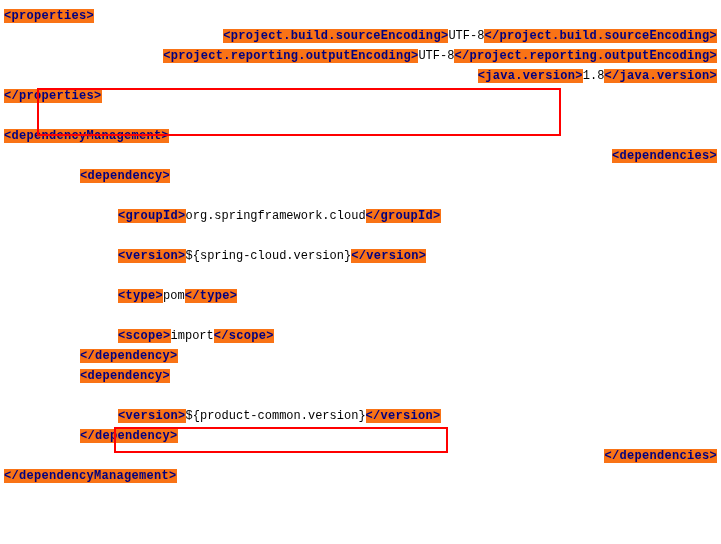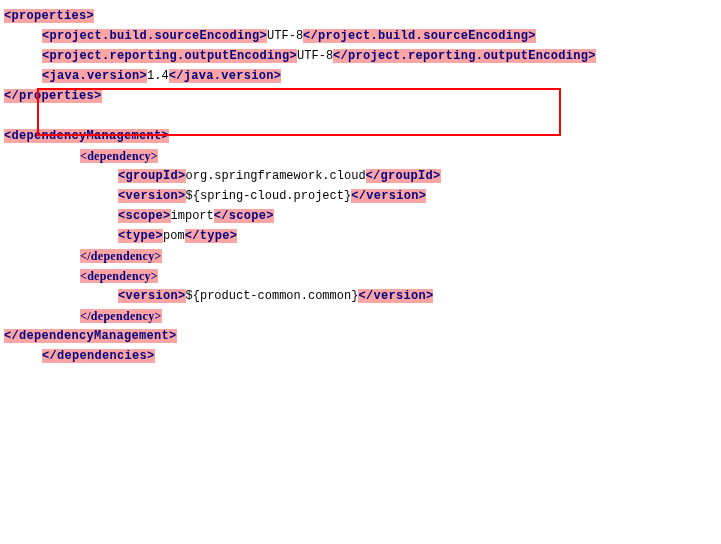--- a/index.html
+++ b/index.html
@@ -9,26 +9,26 @@
     font-family: "NSimSun", "SimSun", "Courier New", monospace;
     font-size: 12px;
     line-height: 20px;
     color: #000000;
     white-space: nowrap;
   }
   .line {
     height: 20px;
   }
   .indent0 { padding-left: 0px; }
-  .indent1 { padding-left: 38px; }
-  .indent2 { padding-left: 76px; font-family: Liberation Serif, serif; }
-  .indent3 { padding-left: 114px; }
+  .indent1 { padding-left: 38px; text-align: right; }
+  .indent2 { padding-left: 76px; }
+  .indent3 { padding-left: 114px; margin-top: 20px; }
   .tag {
     color: #000080;
-    background: #fca5a5;
+    background: #f97316;
     font-weight: bold;
     letter-spacing: 0.3px;
   }
   .txt { color: #000000; }
   .blank { height: 20px; }
   .hlbox {
     position: absolute;
     border: 2px solid #ff0000;
     pointer-events: none;
   }
@@ -38,52 +38,53 @@
 <body>
 
 <div class="wrap">
 
 <div class="line indent0"><span class="tag"><span>&lt;</span><span>properties</span><span>&gt;</span></span></div>
 
 <div class="line indent1"><span class="tag"><span>&lt;</span><span>project.build.sourceEncoding</span><span>&gt;</span></span><span class="txt">UTF-8</span><span class="tag"><span>&lt;/</span><span>project.build.sourceEncoding</span><span>&gt;</span></span></div>
 
 <div class="line indent1"><span class="tag"><span>&lt;</span><span>project.reporting.outputEncoding</span><span>&gt;</span></span><span class="txt">UTF-8</span><span class="tag"><span>&lt;/</span><span>project.reporting.outputEncoding</span><span>&gt;</span></span></div>
 
-<div class="line indent1"><span class="tag"><span>&lt;</span><span>java.version</span><span>&gt;</span></span><span class="txt">1.4</span><span class="tag"><span>&lt;/</span><span>java.version</span><span>&gt;</span></span></div>
+<div class="line indent1"><span class="tag"><span>&lt;</span><span>java.version</span><span>&gt;</span></span><span class="txt">1.8</span><span class="tag"><span>&lt;/</span><span>java.version</span><span>&gt;</span></span></div>
 
 
 
 <div class="line indent0"><span class="tag"><span>&lt;/</span><span>properties</span><span>&gt;</span></span></div>
 
 <div class="blank"></div>
 
 <div class="line indent0"><span class="tag"><span>&lt;</span><span>dependencyManagement</span><span>&gt;</span></span></div>
 
+<div class="line indent1"><span class="tag"><span>&lt;</span><span>dependencies</span><span>&gt;</span></span></div>
 
 <div class="line indent2"><span class="tag"><span>&lt;</span><span>dependency</span><span>&gt;</span></span></div>
 
 <div class="line indent3"><span class="tag"><span>&lt;</span><span>groupId</span><span>&gt;</span></span><span class="txt">org.springframework.cloud</span><span class="tag"><span>&lt;/</span><span>groupId</span><span>&gt;</span></span></div>
 
 
-<div class="line indent3"><span class="tag"><span>&lt;</span><span>version</span><span>&gt;</span></span><span class="txt">${spring-cloud.project}</span><span class="tag"><span>&lt;/</span><span>version</span><span>&gt;</span></span></div>
+<div class="line indent3"><span class="tag"><span>&lt;</span><span>version</span><span>&gt;</span></span><span class="txt">${spring-cloud.version}</span><span class="tag"><span>&lt;/</span><span>version</span><span>&gt;</span></span></div>
+
+<div class="line indent3"><span class="tag"><span>&lt;</span><span>type</span><span>&gt;</span></span><span class="txt">pom</span><span class="tag"><span>&lt;/</span><span>type</span><span>&gt;</span></span></div>
 
 <div class="line indent3"><span class="tag"><span>&lt;</span><span>scope</span><span>&gt;</span></span><span class="txt">import</span><span class="tag"><span>&lt;/</span><span>scope</span><span>&gt;</span></span></div>
-
-<div class="line indent3"><span class="tag"><span>&lt;</span><span>type</span><span>&gt;</span></span><span class="txt">pom</span><span class="tag"><span>&lt;/</span><span>type</span><span>&gt;</span></span></div>
 
 <div class="line indent2"><span class="tag"><span>&lt;/</span><span>dependency</span><span>&gt;</span></span></div>
 
 <div class="line indent2"><span class="tag"><span>&lt;</span><span>dependency</span><span>&gt;</span></span></div>
 
 
 
-<div class="line indent3"><span class="tag"><span>&lt;</span><span>version</span><span>&gt;</span></span><span class="txt">${product-common.common}</span><span class="tag"><span>&lt;/</span><span>version</span><span>&gt;</span></span></div>
+<div class="line indent3"><span class="tag"><span>&lt;</span><span>version</span><span>&gt;</span></span><span class="txt">${product-common.version}</span><span class="tag"><span>&lt;/</span><span>version</span><span>&gt;</span></span></div>
 
 <div class="line indent2"><span class="tag"><span>&lt;/</span><span>dependency</span><span>&gt;</span></span></div>
 
+<div class="line indent1"><span class="tag"><span>&lt;/</span><span>dependencies</span><span>&gt;</span></span></div>
+
 <div class="line indent0"><span class="tag"><span>&lt;/</span><span>dependencyManagement</span><span>&gt;</span></span></div>
-
-<div class="line indent1"><span class="tag"><span>&lt;/</span><span>dependencies</span><span>&gt;</span></span></div>
 
 <div class="hlbox" style="left:33px; top:82px; width:520px; height:44px;"></div>
 <div class="hlbox" style="left:110px; top:421px; width:330px; height:22px;"></div>
 
 </div>
 
 </body></html>

